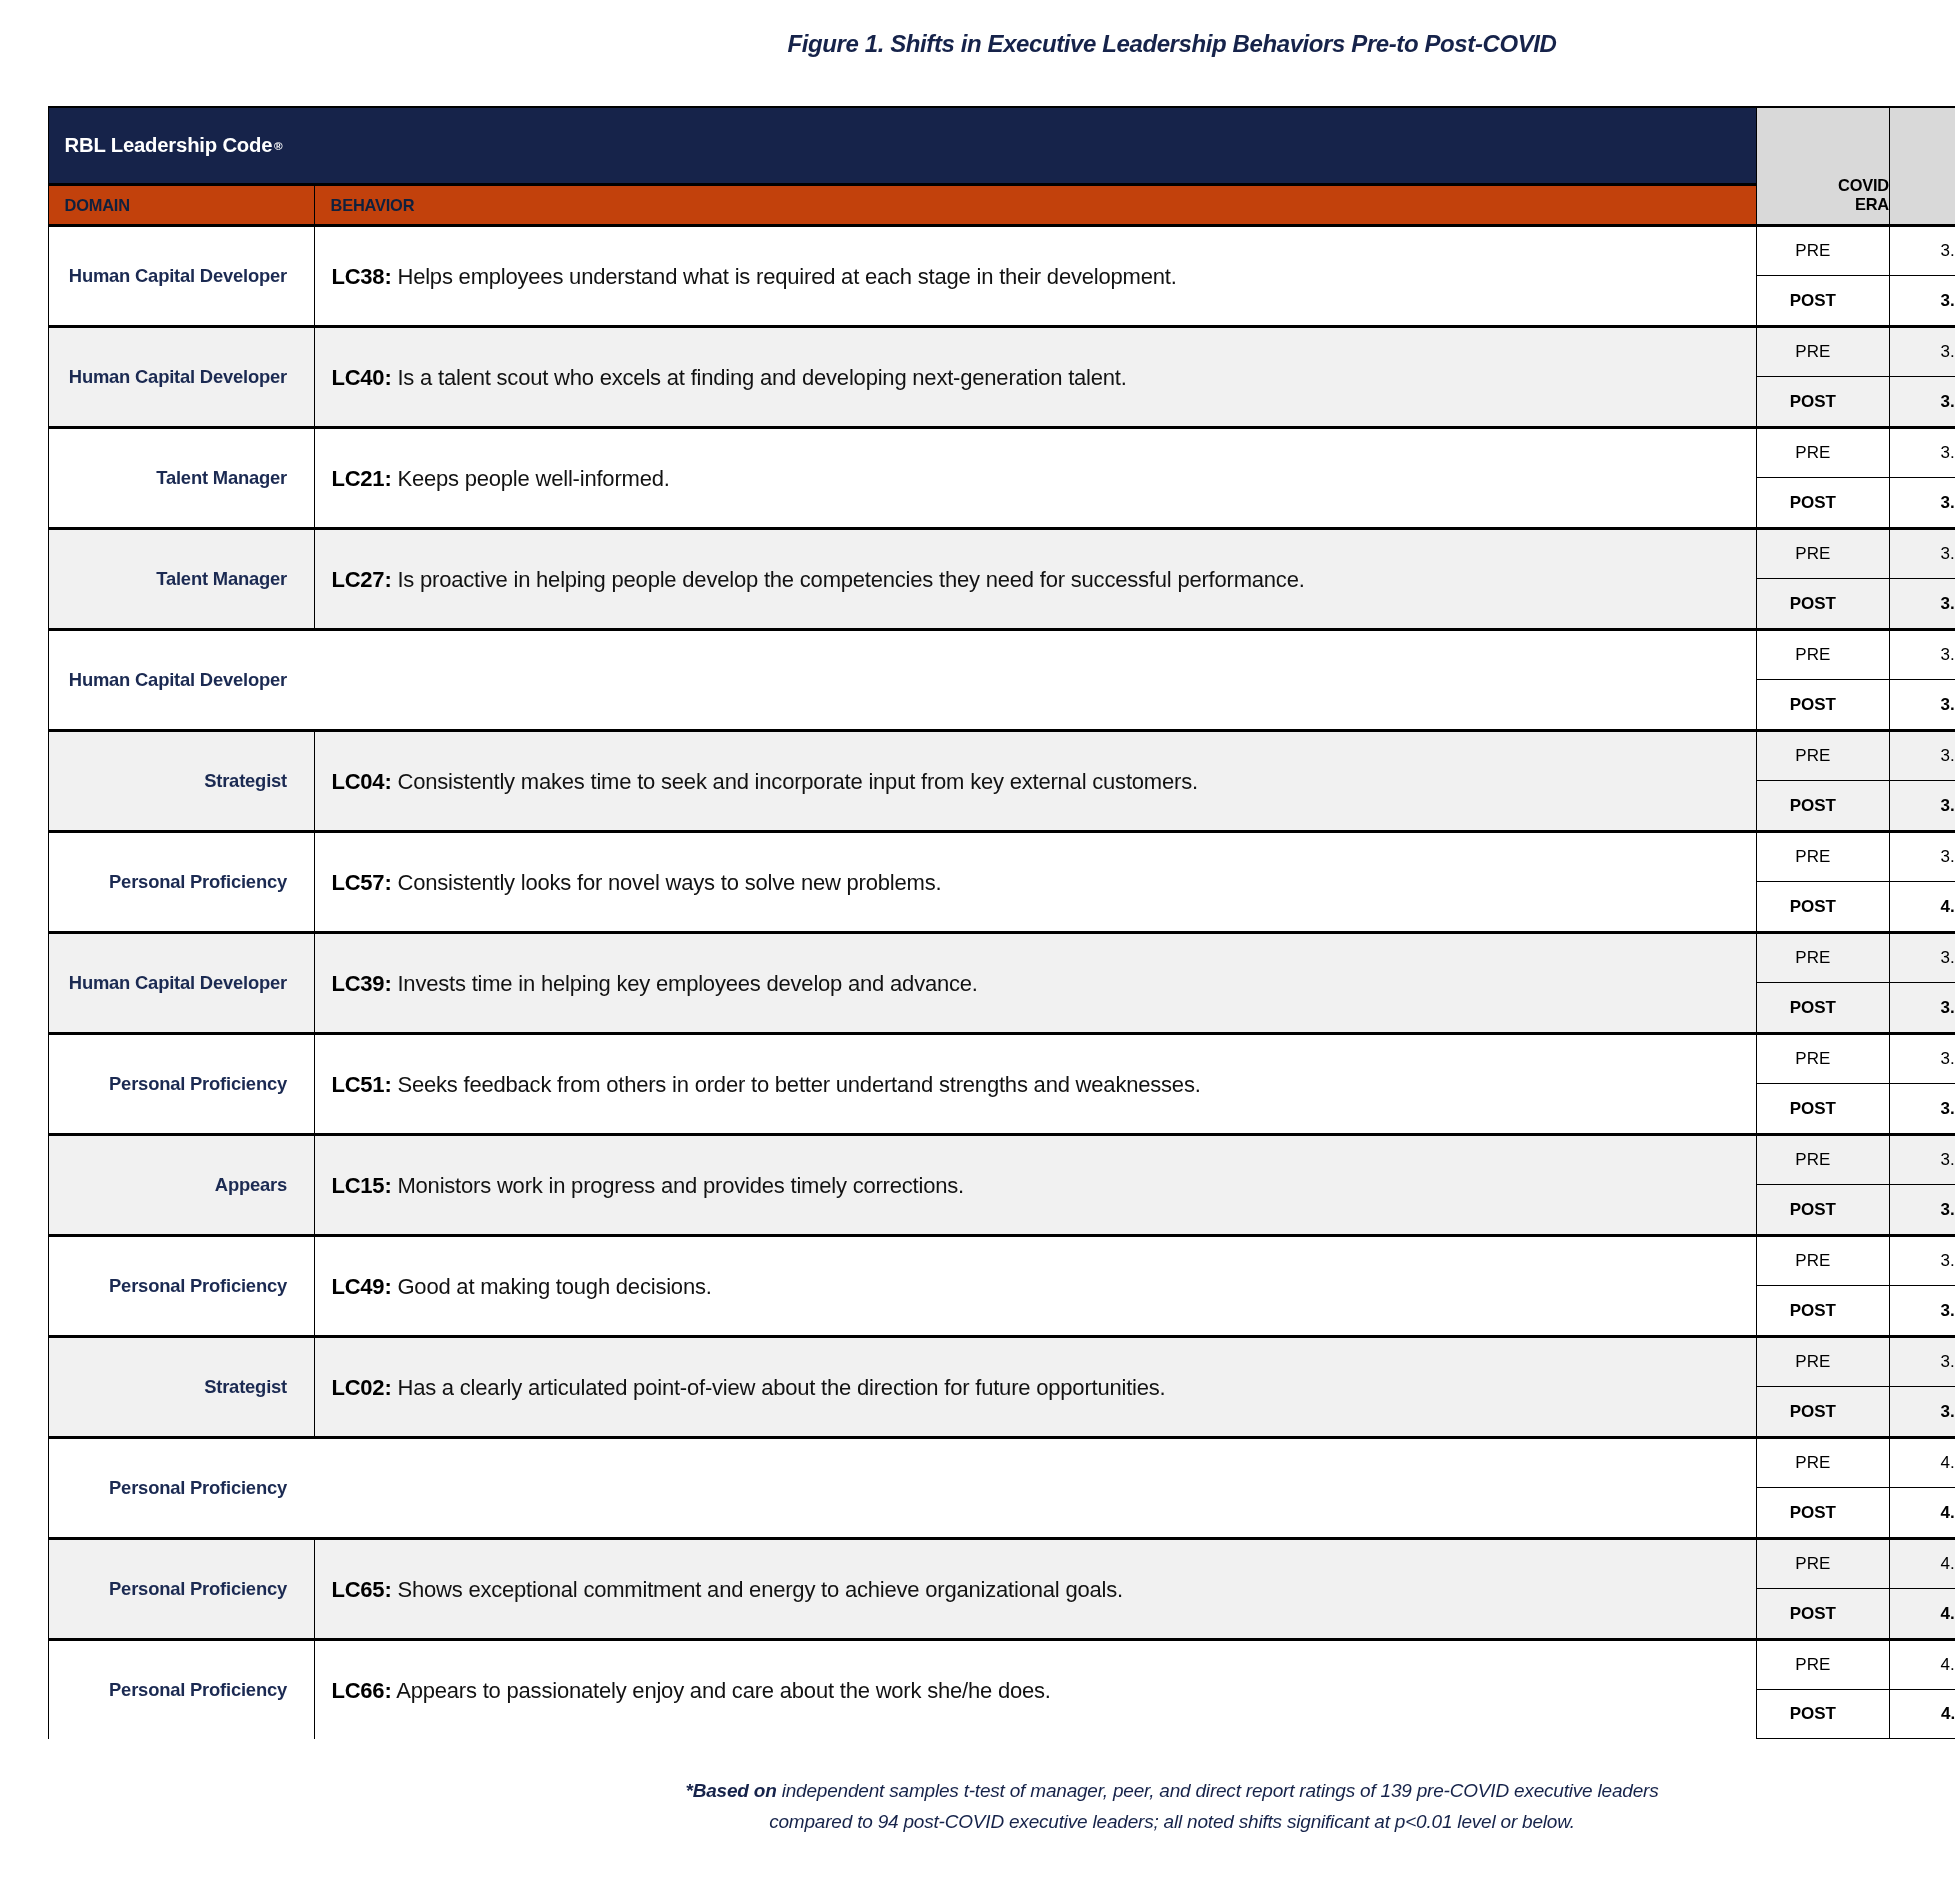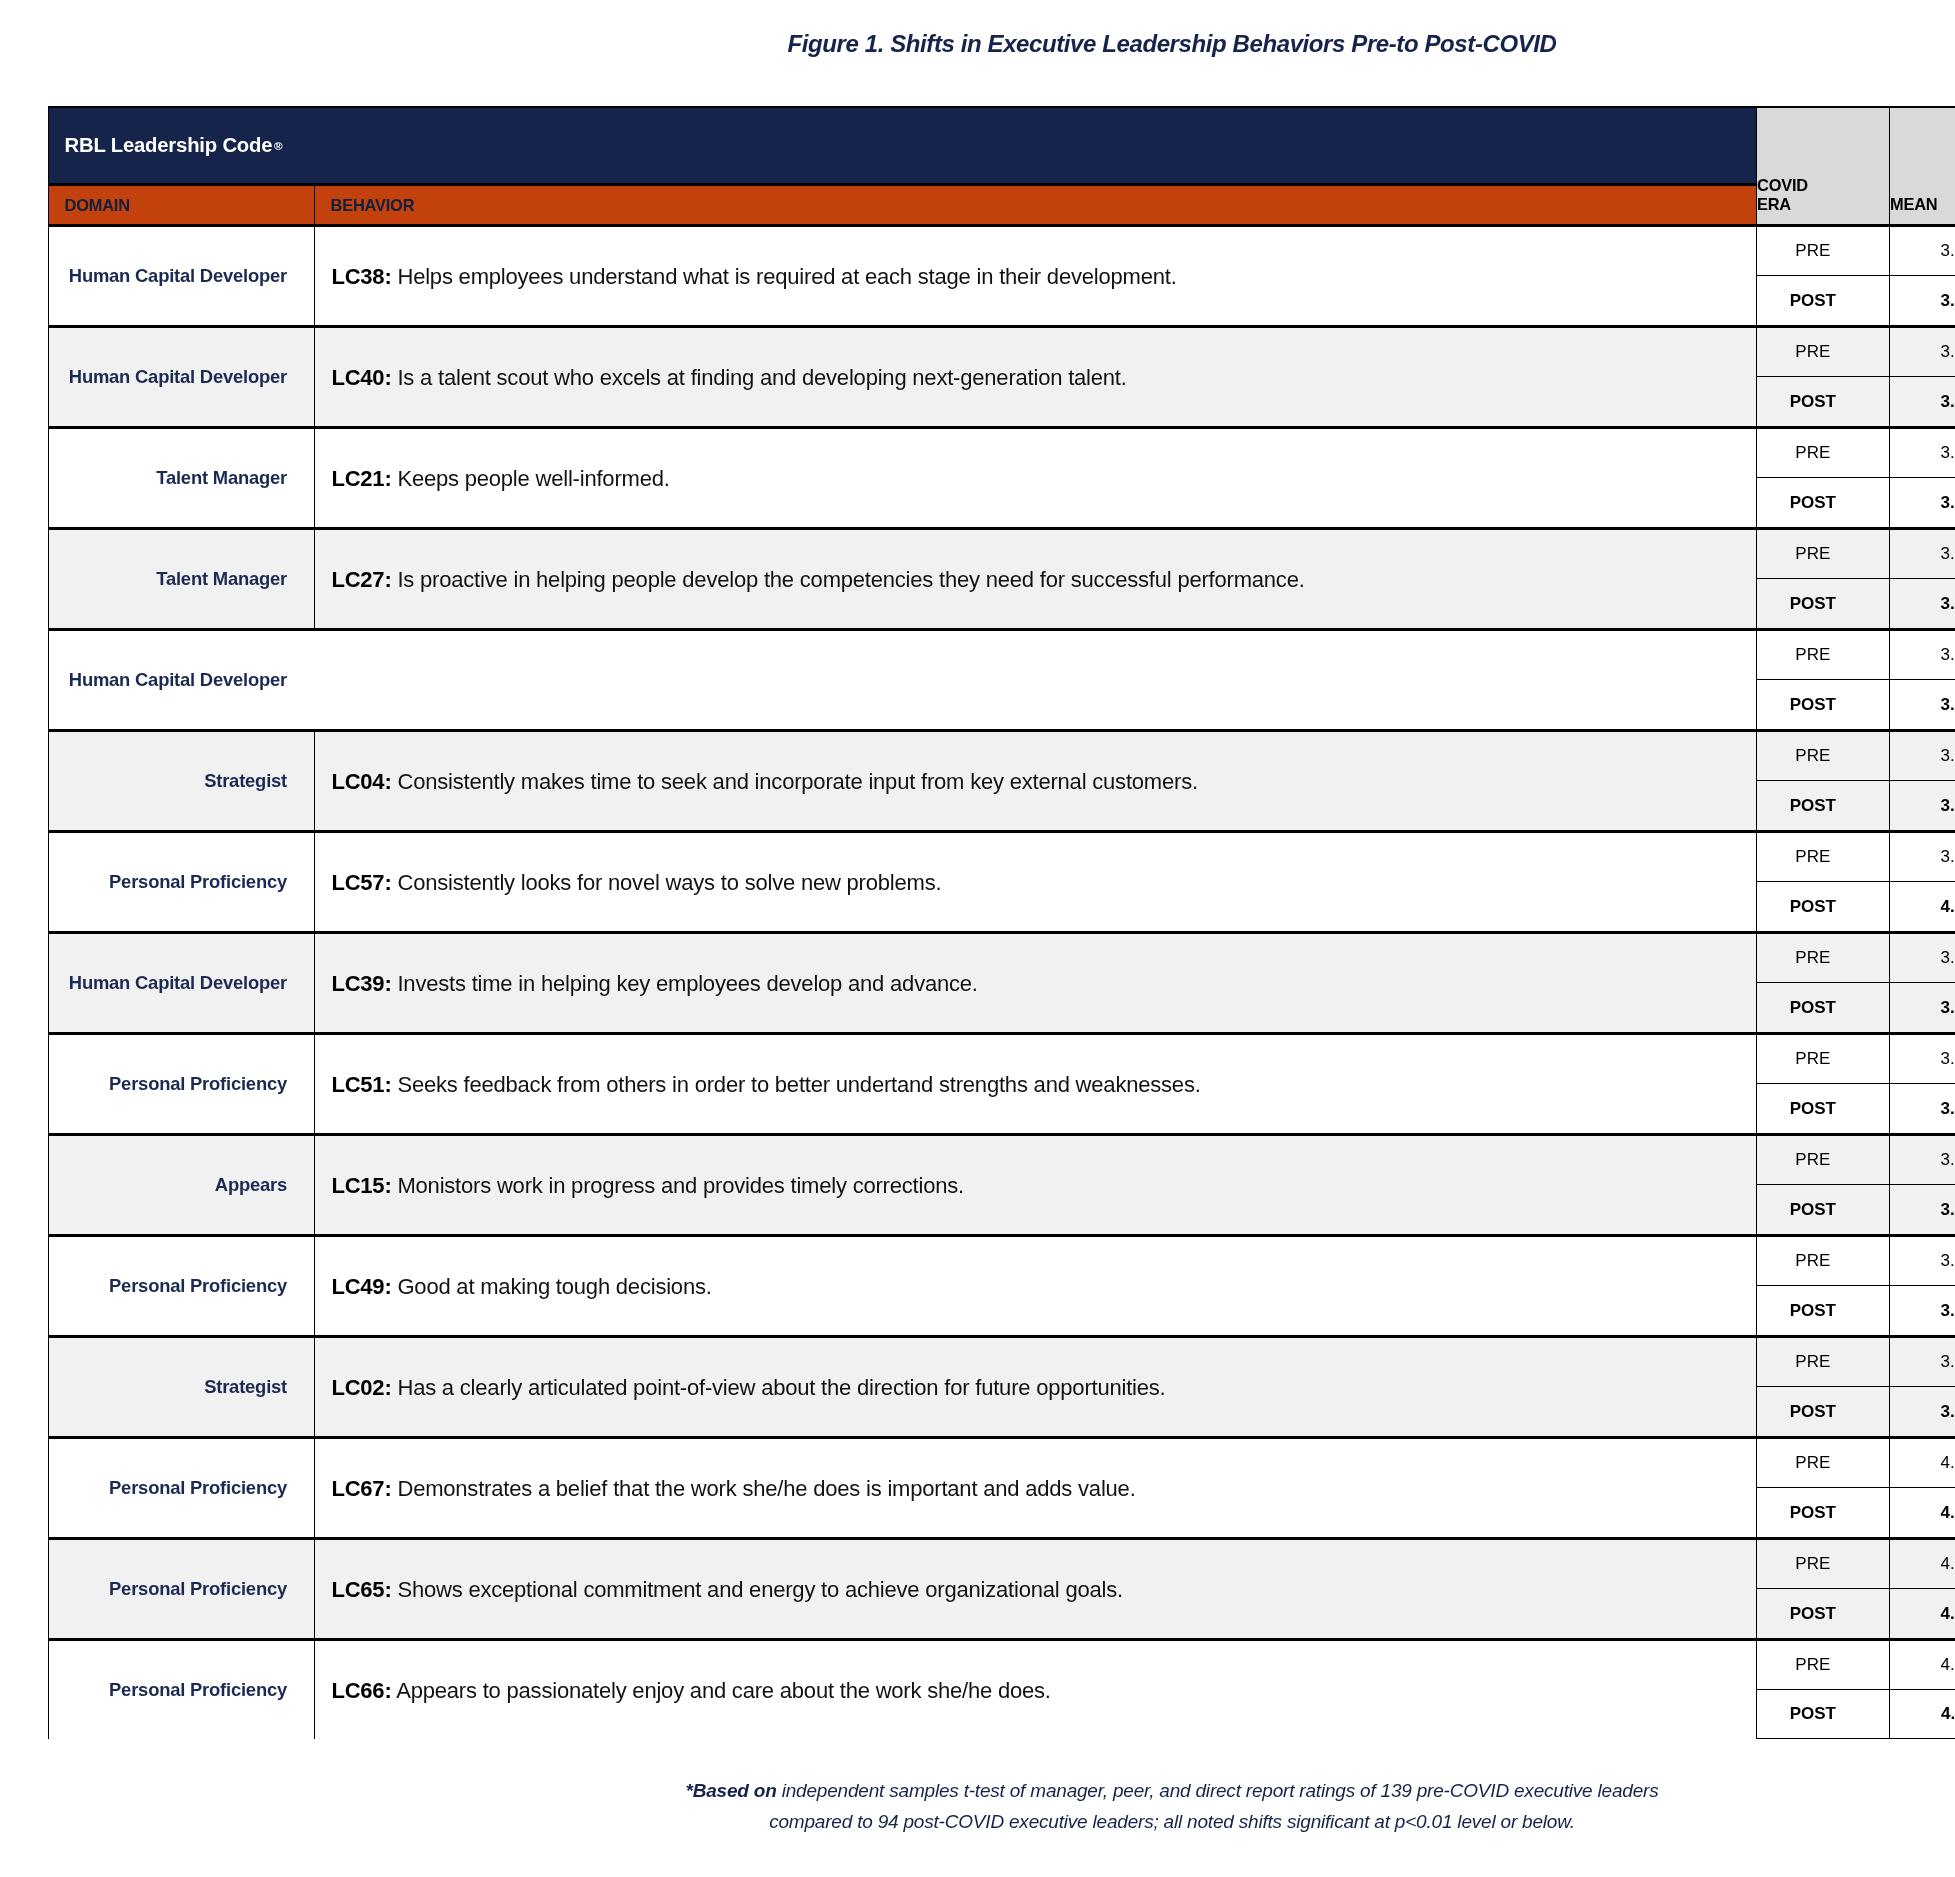--- a/index.html
+++ b/index.html
@@ -30,21 +30,21 @@
   }
   .h-code sup{font-size:11.7px;margin-left:1.6px;}
   .h-domain,.h-behavior{
     grid-row:2;background:#c2410c;color:#10203d;font-size:16.4px;font-weight:bold;
     display:flex;align-items:center;padding-left:15.6px;letter-spacing:-0.2px;
   }
   .h-domain{grid-column:1;}
   .h-behavior{grid-column:2;border-left:1.6px solid #000;}
   .h-era,.h-mean,.h-t,.h-raw{
     grid-row:1/3;border-left:1.6px solid #000;font-weight:bold;font-size:16.4px;
-    display:flex;flex-direction:column;justify-content:flex-end;align-items:flex-start;
+    display:flex;flex-direction:column;justify-content:flex-end;align-items:flex-end;
     padding-bottom:10.2px;color:#000;letter-spacing:-0.2px;text-align:center;
   }
   .h-era{grid-column:3;background:#d9d9d9;}
   .h-mean{grid-column:4;background:#d9d9d9;}
   .hline{display:block;}
   
   .data-row{
     display:grid;grid-template-columns:var(--cols);grid-template-rows:49px 49px;
     border-bottom:3.5px solid #000;background:#fff;
   }
@@ -361,23 +361,20 @@
     <div class="cell c-mean-post">
       <span>3.80</span>
     </div>
 
   </div>
 
   <div class="data-row">
     <div class="cell c-domain">
       <span>Personal Proficiency</span>
     </div>
-    <div class="cell c-behavior">
-      <span><span class="lc">LC67:</span> <span>Demonstrates a belief that the work she/he does is important and adds value.</span></span>
-    </div>
     <div class="cell c-era-pre">
       <span>PRE</span>
     </div>
     <div class="cell c-mean-pre">
       <span>4.34</span>
     </div>
     <div class="cell c-era-post">
       <span>POST</span>
     </div>
     <div class="cell c-mean-post">

